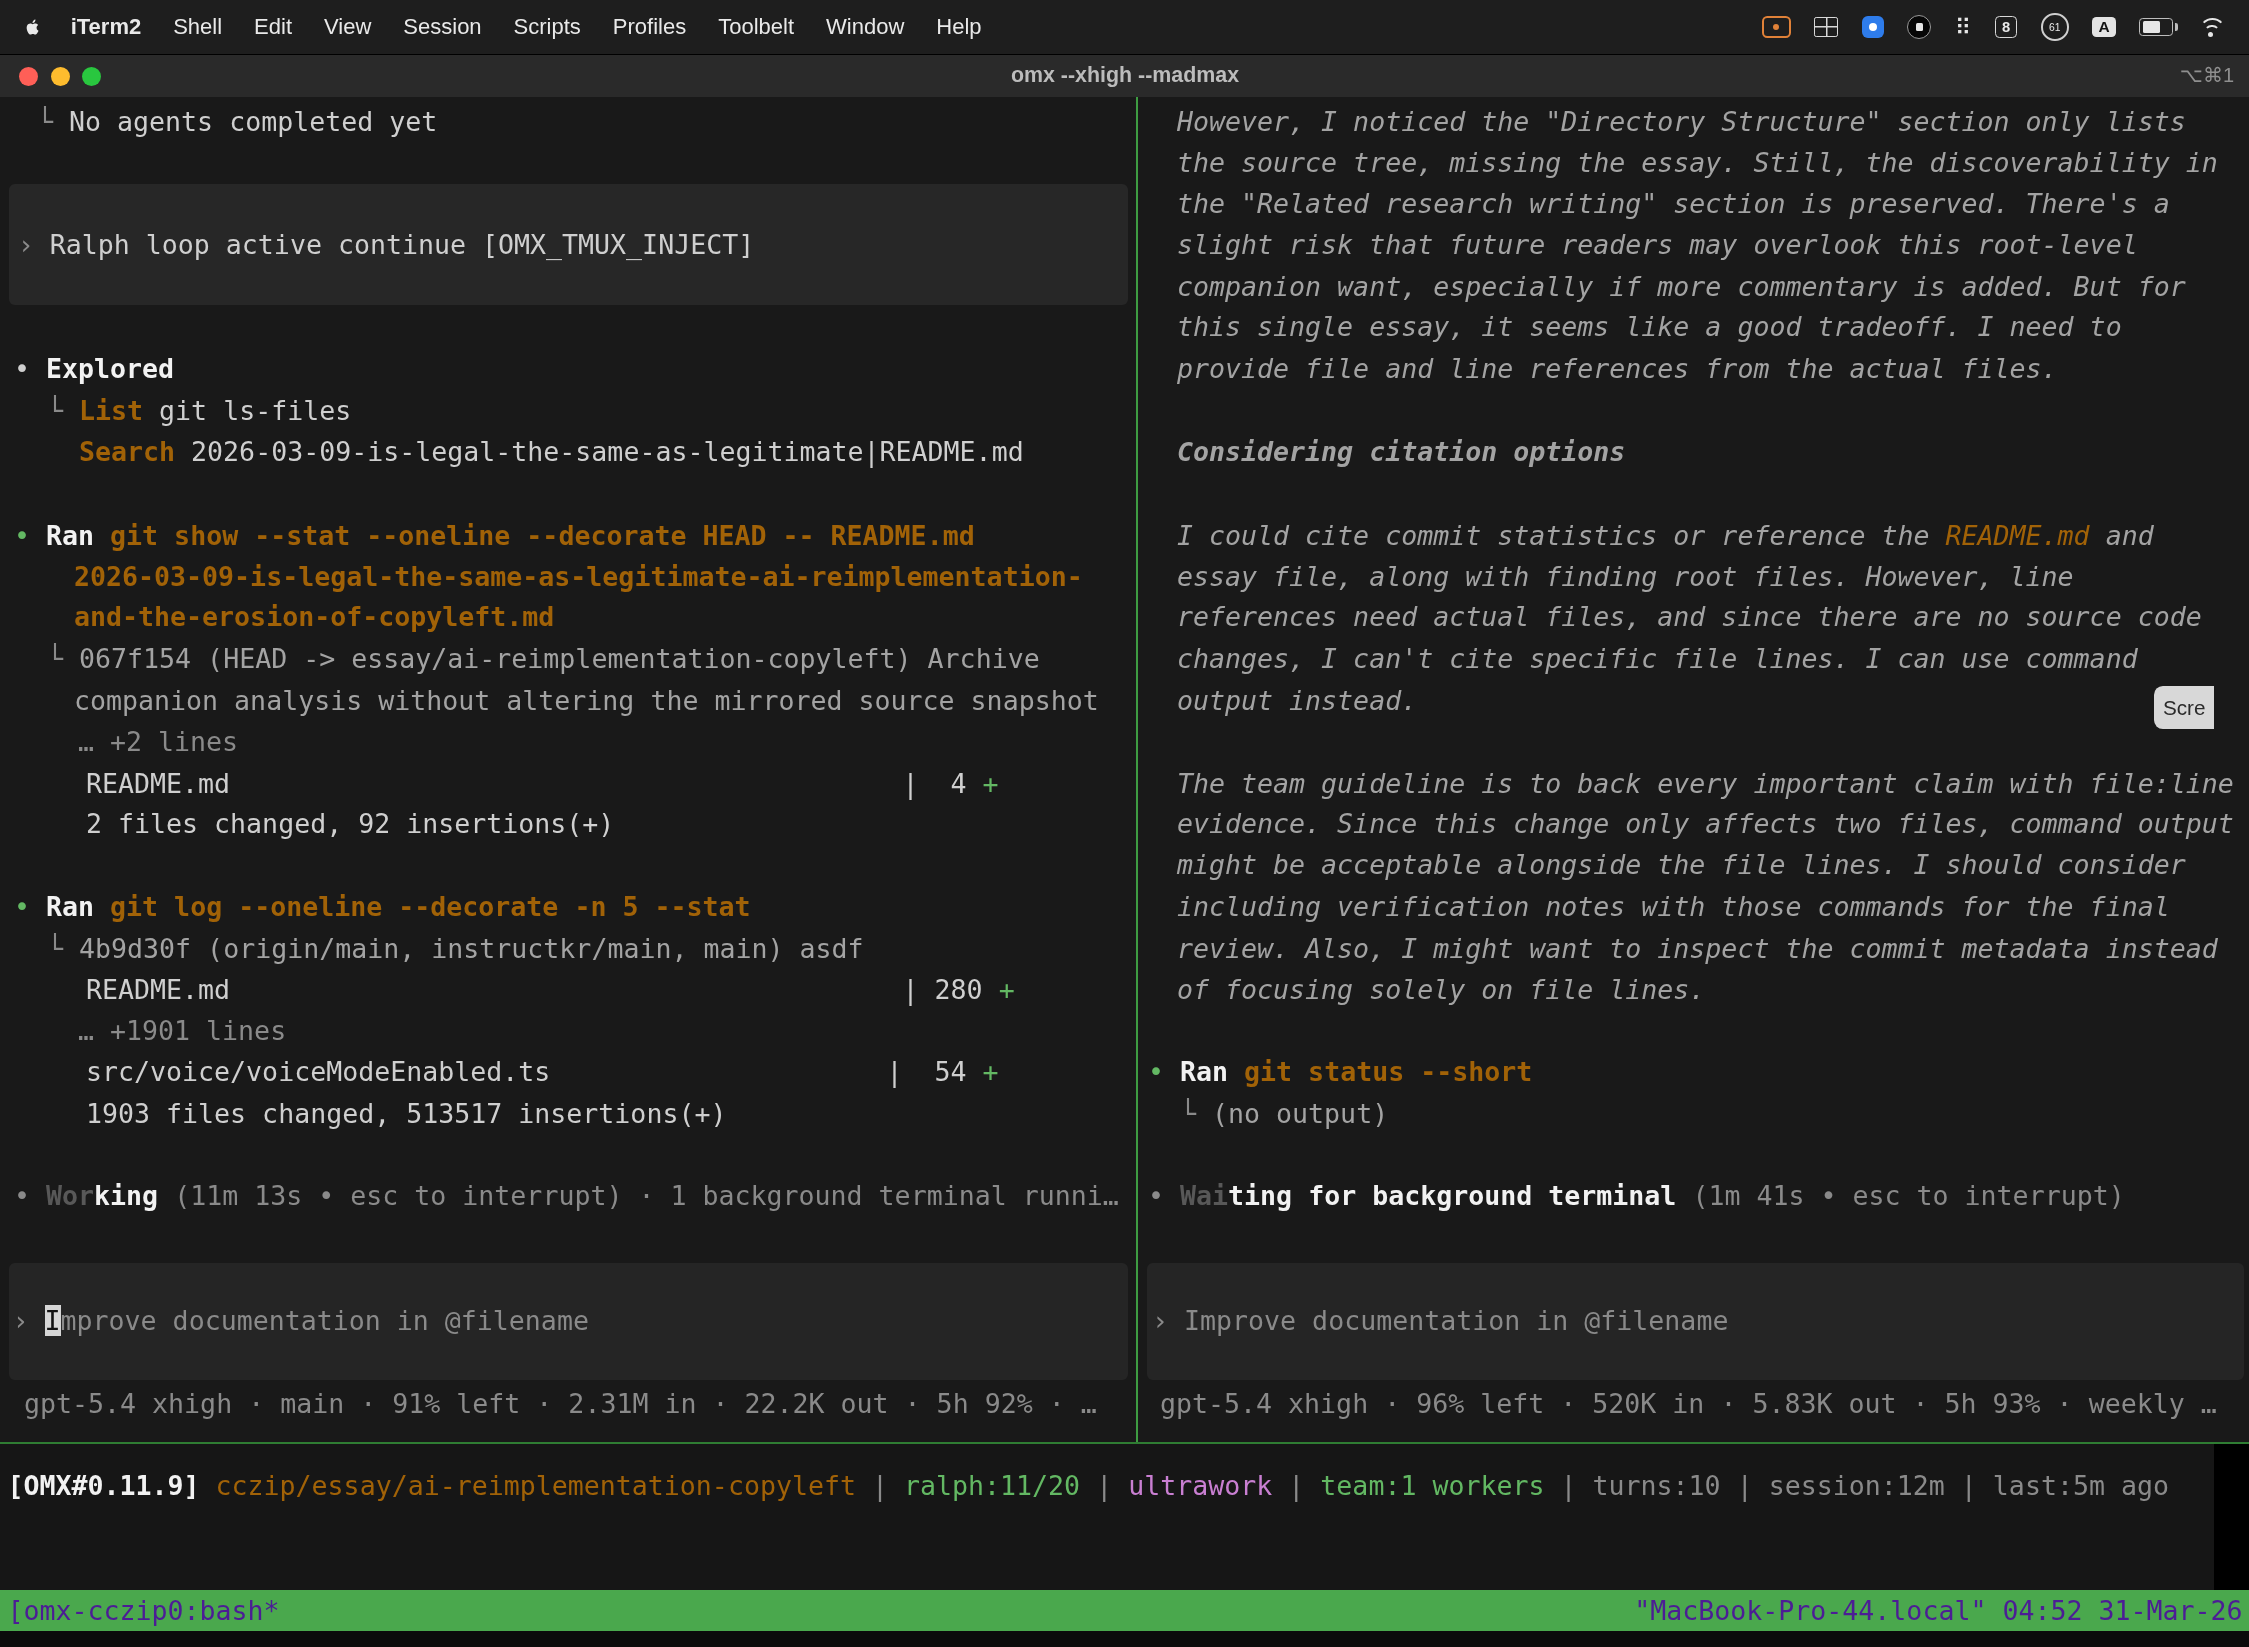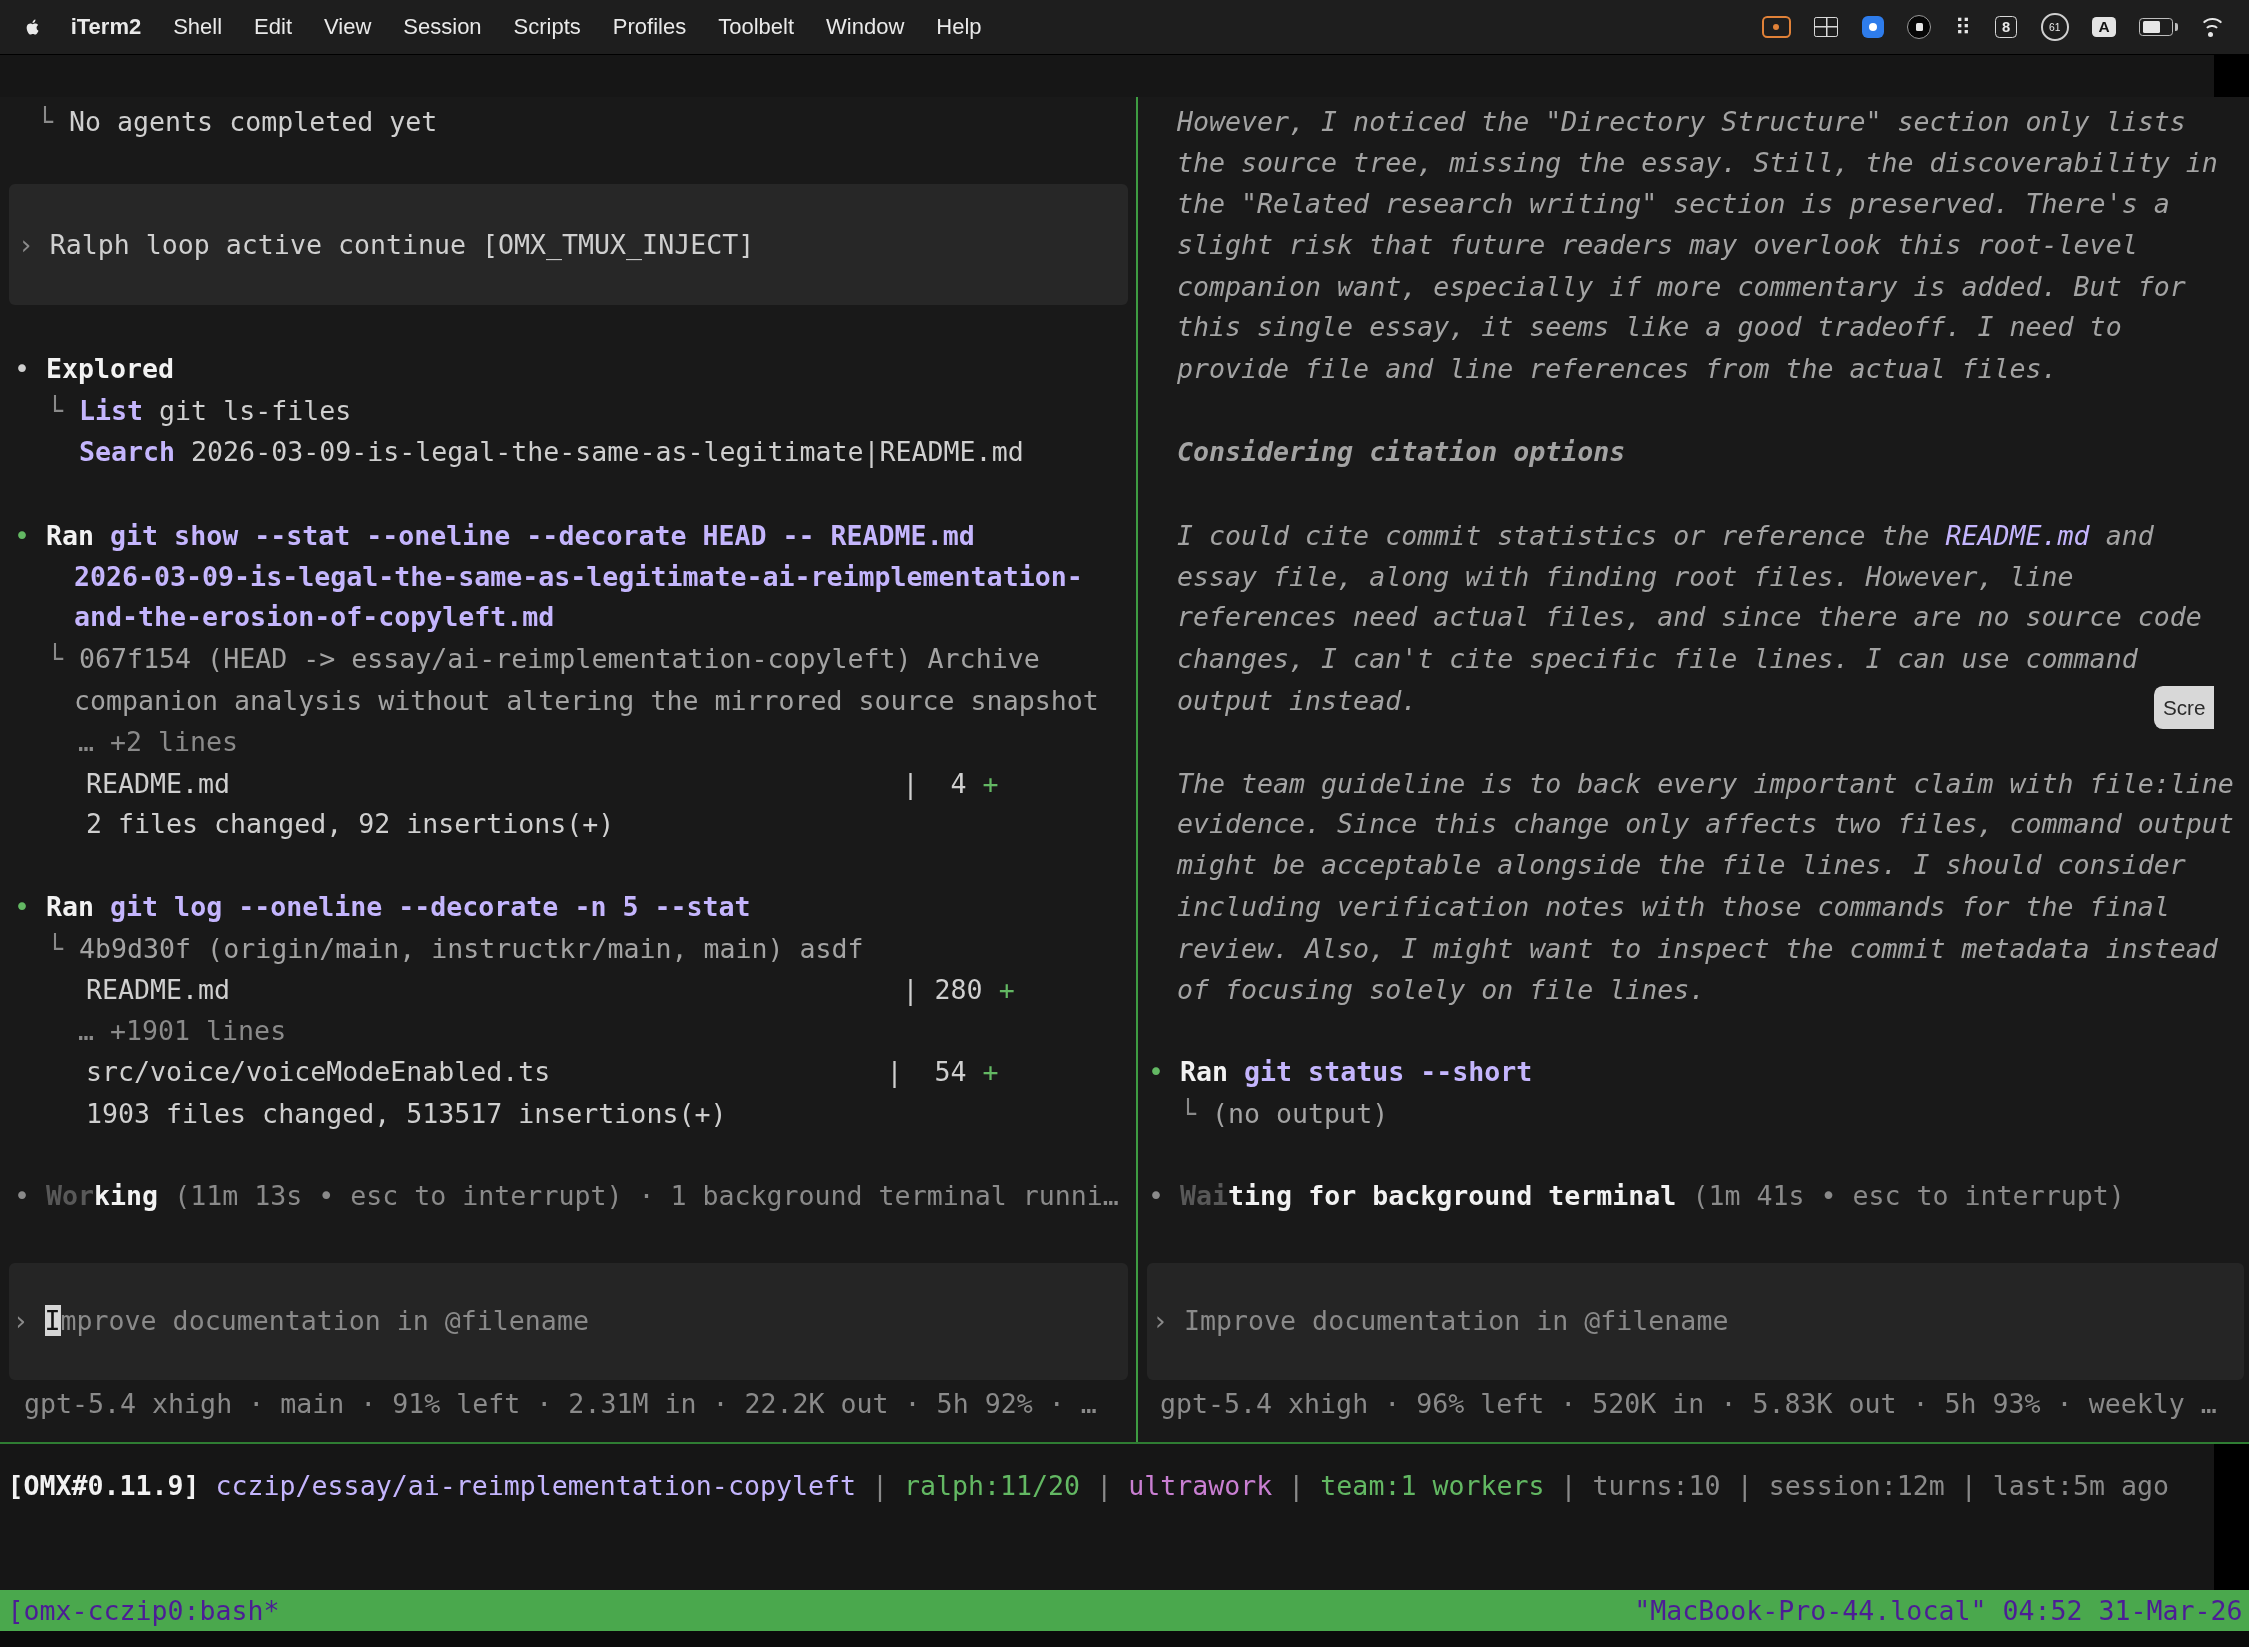--- a/index.html
+++ b/index.html
@@ -58,21 +58,21 @@
   .input-box{position:absolute;top:1263px;height:117px;background:#252525;border-radius:5.9px;}
   .input-box.left{left:8.9px;width:1119px;}
   .input-box.right{left:1147px;width:1097px;}
 
   .tline{position:absolute;white-space:pre;font-size:26.6px;line-height:41px;height:41px;}
   .col-fg{color:#cfcfcf;}
   .col-bfg{color:#f2f2f2;}
   .col-dim{color:#8a8a8a;}
   .col-dimb{color:#585858;}
   .col-gray{color:#a3a3a3;}
-  .col-blue{color:#c4b5fd;}
+  .col-blue{color:#a16207;}
   .col-green{color:#63b863;}
   .col-mag{color:#c97fd2;}
   .col-cur{background:#d6d6d6;color:#111;}
   .bold{font-weight:700;}
   .ital{font-style:italic;}
 
   
   .tmuxbar{position:absolute;left:0;top:1590px;width:2250px;height:41px;background:#4aa84d;
            display:flex;justify-content:space-between;align-items:center;box-sizing:border-box;
            padding:0 7.4px;font-size:26.6px;color:#4c1d95;white-space:pre;}
@@ -122,20 +122,29 @@
           <span class="lvl"></span>
         </span>
       <span class="icon wifi">
           <span class="arc a1"></span>
           <span class="arc a2"></span>
           <span class="wdot"></span>
         </span>
     </div>
   </div>
 
+  <div class="titlebar">
+    <div class="lights">
+      <span class="light l-red"></span>
+      <span class="light l-yellow"></span>
+      <span class="light l-green"></span>
+    </div>
+    <div class="wtitle">omx --xhigh --madmax</div>
+    <div class="wshort">⌥⌘1</div>
+  </div>
 
   <div class="pane pane-left"></div>
   <div class="pane pane-right"></div>
   <div class="divider-v"></div>
   <div class="divider-h"></div>
 
   <div class="ralph-box"></div>
   <div class="input-box left"></div>
   <div class="input-box right"></div>
 

